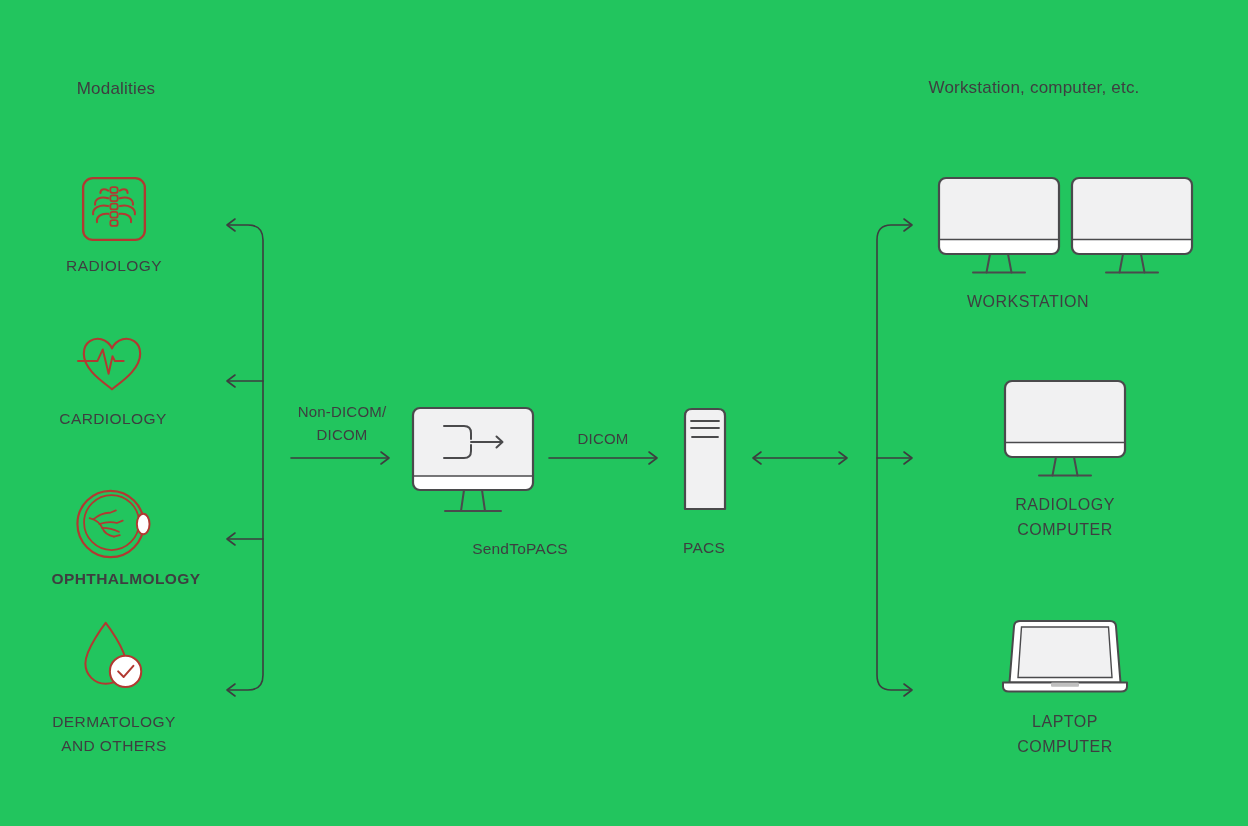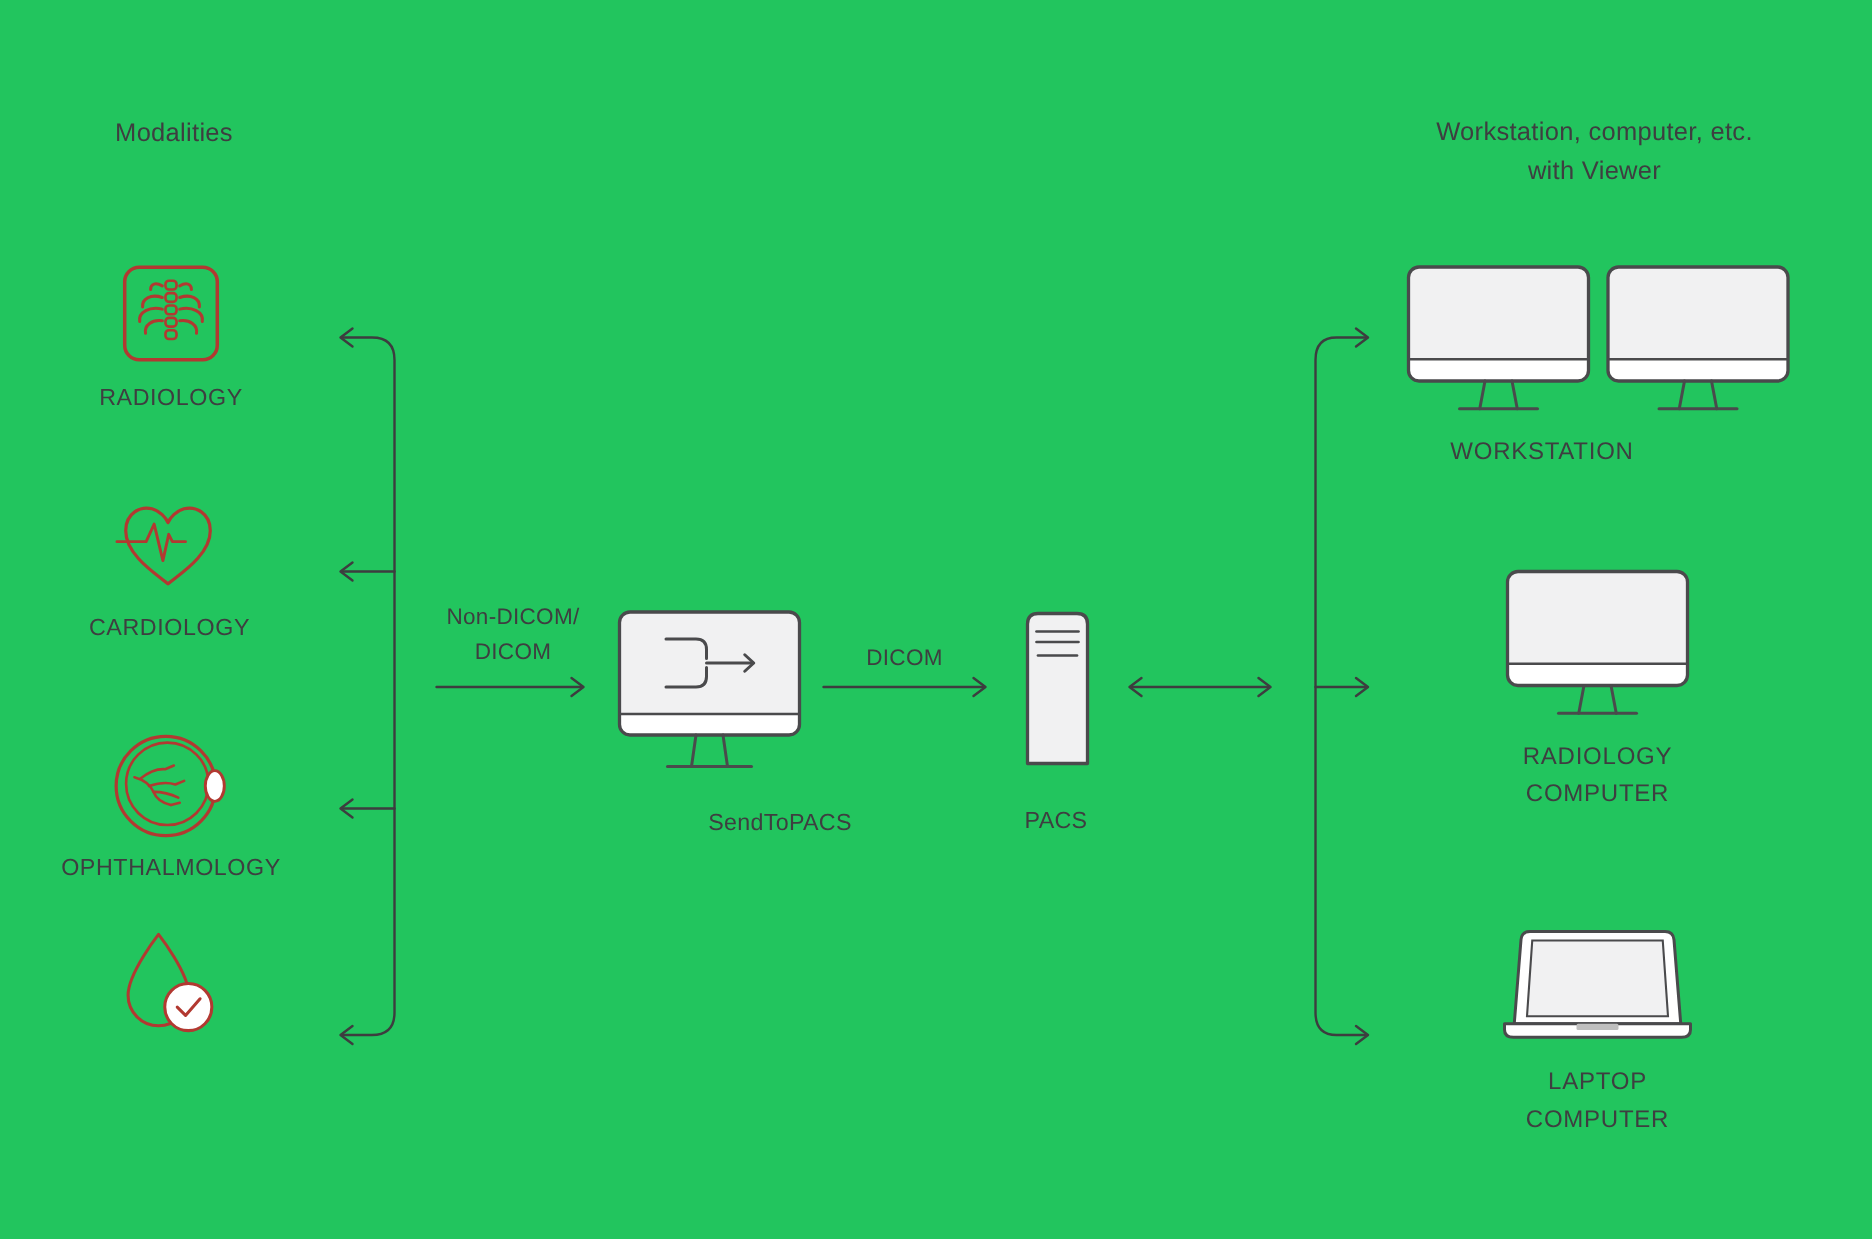--- a/index.html
+++ b/index.html
@@ -35,23 +35,22 @@
   .conn{stroke:var(--connector);fill:none;stroke-width:1.6;stroke-linecap:round;stroke-linejoin:round;}
 </style>
 </head>
 <body>
 
 <div id="stage">
 
   
   <div class="lbl title" style="left:116px;top:76px;">Modalities</div>
 
-  <div class="lbl title" style="left:1063px;top:75px;">
+  <div class="lbl title" style="left:1034px;top:75px;">
     <div>Workstation, computer, etc.</div>
-    <div>with Viewer</div>
   </div>
 
   
   <svg class="abs" style="left:0;top:0;" width="1248" height="826" viewBox="0 0 1248 826">
 
     <g>
       <path class="conn" d="M228 225 H248 Q263 225 263 240 V675 Q263 690 248 690 H228"></path>
       <path class="conn" d="M235 219 L227 225 L235 231"></path>
       <path class="conn" d="M235 684 L227 690 L235 696"></path>
       <path class="conn" d="M263 381 H228"></path>
@@ -119,27 +118,31 @@
     <circle class="rs-thin" cx="38.5" cy="37.5" r="28.2"></circle>
     <g class="rs-thin">
       <path d="M16 33 C23 35 27 38 29 43 C31 48 36 51 41 52"></path>
       <path d="M20 34 C25 30 30 27 37 27.5 L43 25"></path>
       <path d="M26 39 C32 37 38 36 44 38 L50 35.5"></path>
       <path d="M29 43 C35 43 40 44 46 47"></path>
       <path d="M41 52 L47 50.5"></path>
     </g>
     <ellipse class="rs fill-white" style="stroke-width:2" cx="71" cy="39" rx="6.5" ry="10.5"></ellipse>
   </svg>
-  <div class="lbl cat" style="left:114px;top:567px;">OPHTHALMOLOGY</div>
+  <div class="lbl cat" style="left:126px;top:567px;font-weight:bold;">OPHTHALMOLOGY</div>
 
   <svg class="abs" style="left:78px;top:620px;" width="72" height="76" viewBox="0 0 78 82">
     <path class="rs" d="M30 3 C30 3 8 31 8 47 A22 22 0 0 0 52 47 C52 31 30 3 30 3 Z"></path>
     <circle class="rs fill-white" cx="51.5" cy="55.5" r="17"></circle>
     <path class="rs" d="M43.5 55.5 L49.5 61.5 L60 49.5"></path>
   </svg>
+  <div class="lbl cat" style="left:114px;top:710px;">
+    <div>DERMATOLOGY</div>
+    <div>AND OTHERS</div>
+  </div>
 
   
   <div class="lbl flow-lbl" style="left:342px;top:400px;">
     <div>Non-DICOM/</div>
     <div>DICOM</div>
   </div>
 
   <svg class="abs" style="left:411px;top:406px;" width="124" height="112" viewBox="0 0 124 112">
     <rect class="fill-screen" x="2" y="2" width="120" height="82" rx="7"></rect>
     <path class="fill-white" d="M2 70 H122 V77 Q122 84 115 84 H9 Q2 84 2 77 Z"></path>

